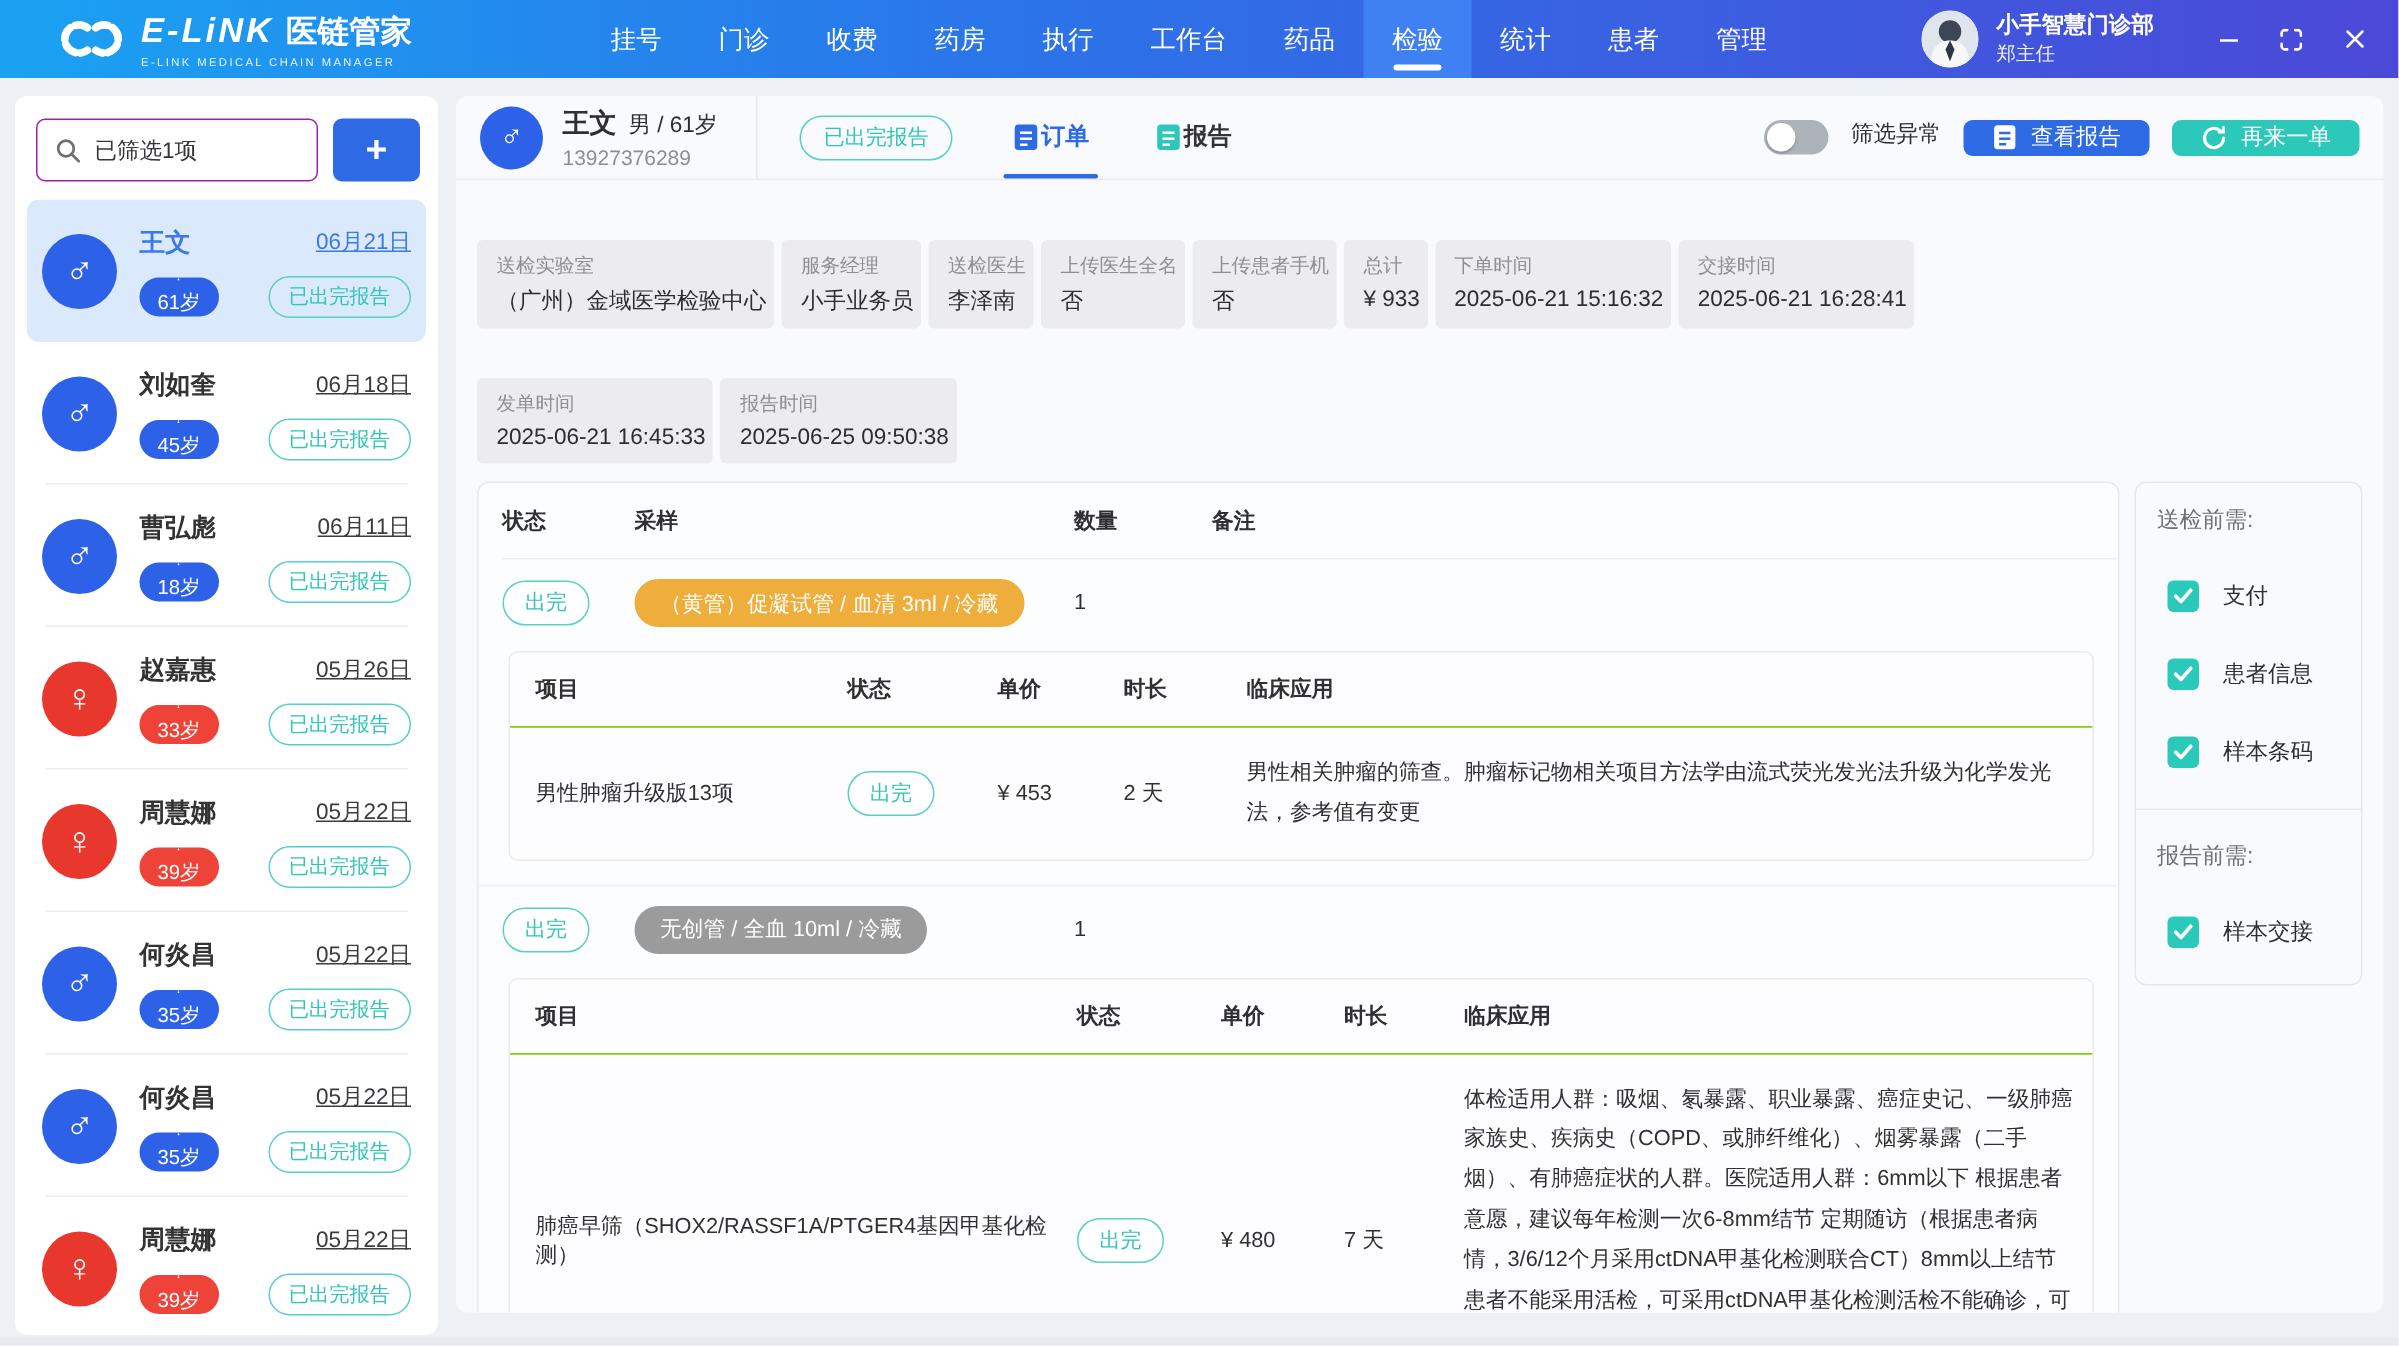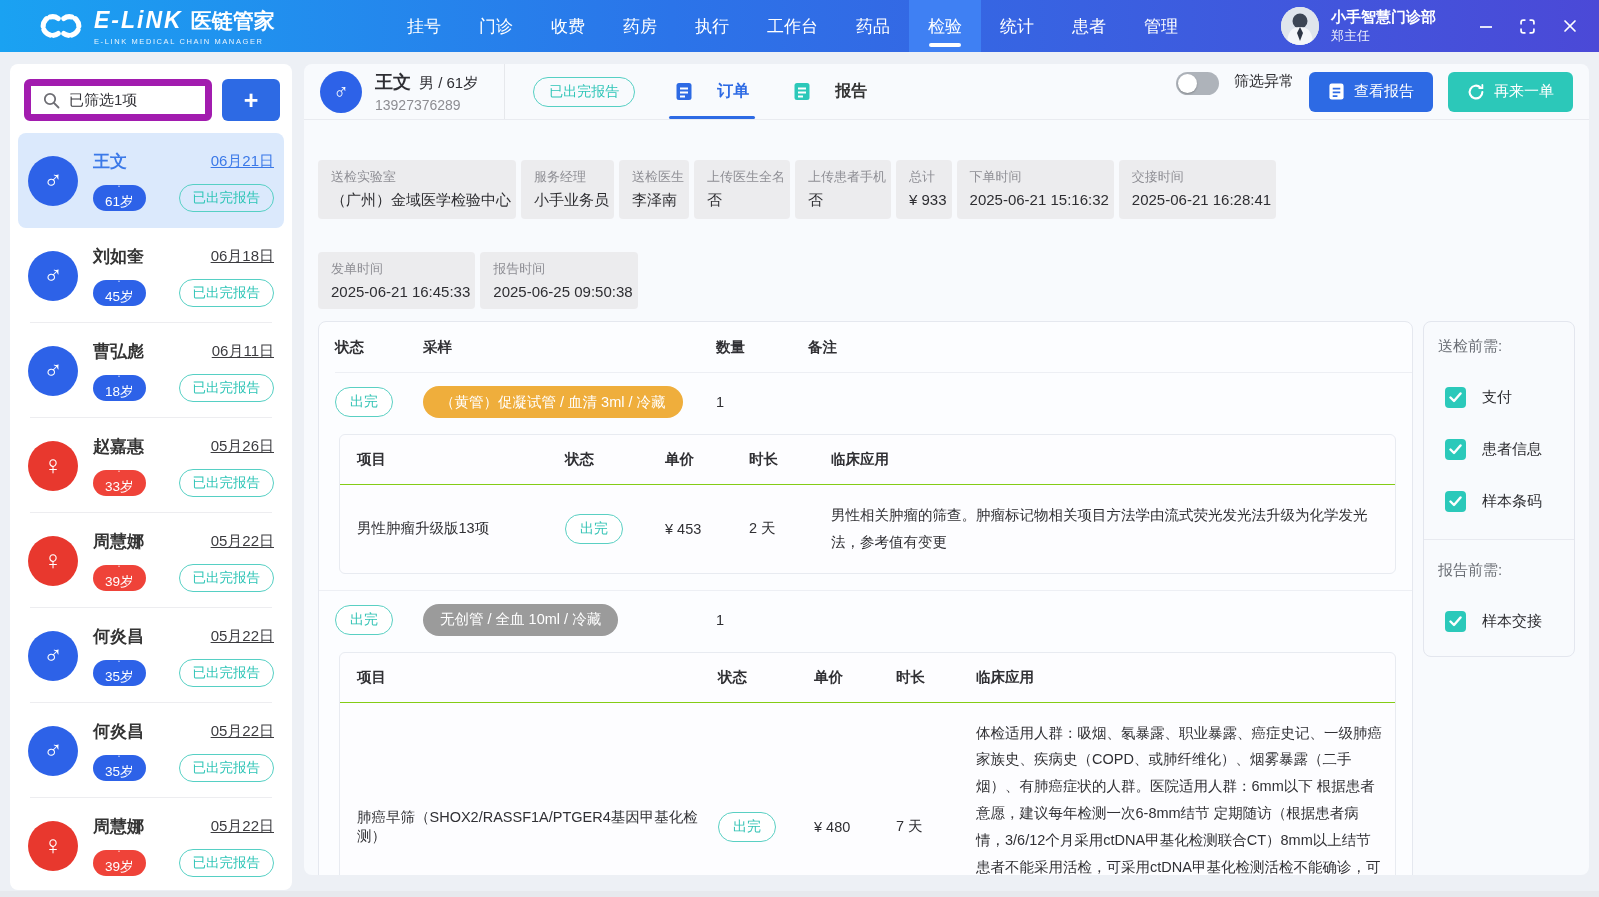--- a/index.html
+++ b/index.html
@@ -27,21 +27,21 @@
   .user-texts { line-height:1.25; }
   .clinic { font-size:15px; font-weight:bold; }
   .role { font-size:13px; opacity:.9; margin-top:2px; }
   .win-controls { display:flex; align-items:center; gap:27px; margin-left:30px; }
   .win-btn { width:15px; height:15px; display:flex; align-items:center; justify-content:center; cursor:pointer; }
 
   
   .sidebar { position:absolute; left:10px; top:64px; width:282px; height:826px; background:#fff;
     border-radius:8px; overflow:hidden; }
   .search-row { display:flex; gap:10px; padding:15px 12px 12px 14px; }
-  .search-box { flex:1; height:42px; border:7px solid #a21caf; border-radius:6px; display:flex;
+  .search-box { flex:1; height:42px; border:1px solid #a21caf; border-radius:6px; display:flex;
     align-items:center; gap:9px; padding:0 12px; font-size:15px; color:#35353a; background:#fff; cursor:text; }
   .add-btn { width:58px; height:42px; background:#2d6ae4; border:none; border-radius:6px; color:#fff;
     font-size:25px; font-weight:bold; line-height:1; cursor:pointer; }
   .patient-list { height:calc(100% - 69px); overflow:hidden; }
   .p-item { position:relative; height:95px; margin:0 8px; padding:0 10px; border-radius:8px;
     display:flex; align-items:center; gap:15px; cursor:pointer; }
   .p-item::after { content:""; position:absolute; left:12px; right:12px; bottom:0; height:1px; background:#ededf0; }
   .p-item.selected { background:#dbe9fc; }
   .p-item.selected::after { display:none; }
   .p-avatar { width:50px; height:50px; border-radius:50%; display:flex; align-items:center;
@@ -65,31 +65,31 @@
     background:#f8fafd; border-radius:8px; overflow:hidden; }
   .main-header { height:56px; display:flex; align-items:center; padding:0 16px; border-bottom:1px solid #e9ebf0; }
   .hdr-id { display:flex; align-items:center; gap:13px; padding-right:26px; border-right:1px solid #e6e8ec; height:100%; }
   .hdr-avatar { width:42px; height:42px; border-radius:50%; background:#2d62e8; color:#fff;
     display:flex; align-items:center; justify-content:center; font-size:21px; }
   .ph-name { font-size:15px; color:#2e2e33; }
   .ph-name .nm { font-size:18px; font-weight:bold; margin-right:8px; }
   .ph-phone { font-size:14px; color:#8d8d92; margin-top:3px; }
   .hdr-badge { margin-left:28px; height:30px; font-size:14px; padding:0 15px; border-radius:15px; }
   .tabs { display:flex; height:100%; margin-left:40px; gap:44px; }
-  .tab { position:relative; display:flex; align-items:center; gap:24px; font-size:16px; font-weight:bold;
+  .tab { position:relative; display:flex; align-items:center; gap:1px; font-size:16px; font-weight:bold;
     color:#333; cursor:pointer; }
   .tab.active { color:#2d6ae4; }
   .tab.active::after { content:""; position:absolute; left:-6px; right:-6px; bottom:0; height:3px;
     background:#2d6ae4; border-radius:2px; }
   .hdr-right { margin-left:auto; display:flex; align-items:flex-start; gap:15px; }
   .toggle { width:43px; height:23px; border-radius:12px; background:#aeb3ba; position:relative; cursor:pointer; }
   .toggle .knob { position:absolute; left:2px; top:2px; width:19px; height:19px; border-radius:50%;
     background:#fff; box-shadow:0 1px 2px rgba(0,0,0,.25); }
   .toggle-label { font-size:15px; color:#303034; }
-  .btn { height:40px; border:none; border-radius:6px; color:#fff; font-size:15px; display:inline-flex;
+  .btn { height:24px; border:none; border-radius:6px; color:#fff; font-size:15px; display:inline-flex;
     align-items:center; gap:9px; padding:0 19px; cursor:pointer; }
   .btn-blue { background:#2d6ae4; }
   .btn-teal { background:#2cc8b9; }
 
   
   .info-grid { display:flex; flex-wrap:wrap; gap:5px; padding:12px 14px 10px 14px; max-width:1130px; }
   .info-box { background:#ececee; border-radius:4px; padding:8px 5px 9px 13px;margin-top:28px; }
   .info-label { font-size:13px; color:#8e8e94; margin-bottom:5px; }
   .info-value { font-size:15px; color:#2e2e32; }
 

